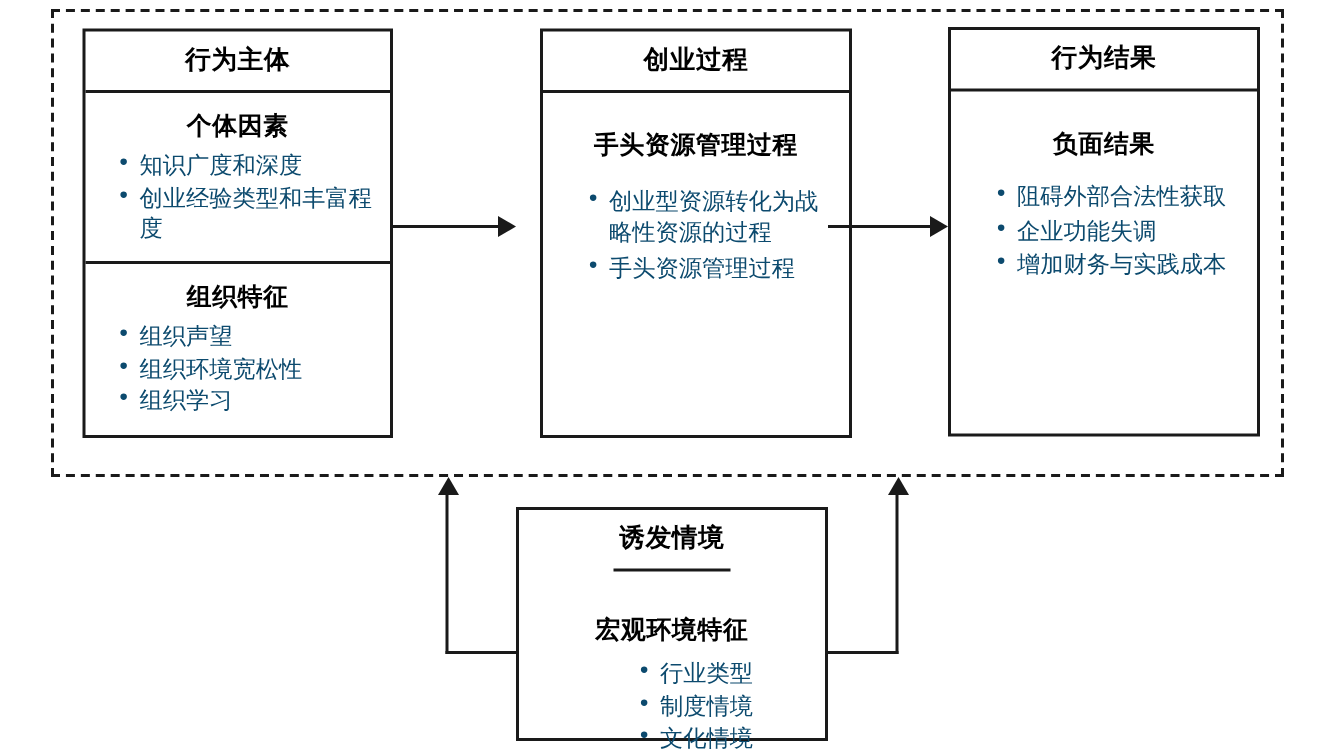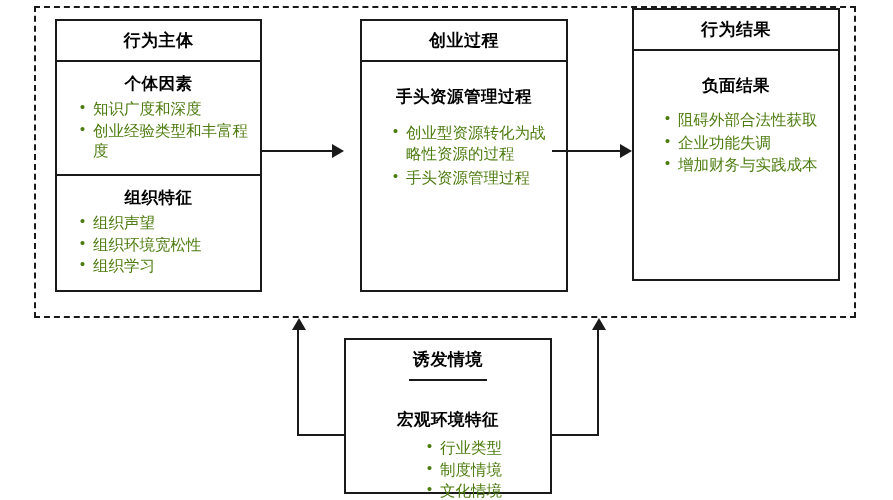--- a/index.html
+++ b/index.html
@@ -70,25 +70,24 @@
   }
   ul.bullets {
     list-style: none;
     margin: 0;
     padding: 0 0 0 14px;
   }
   ul.bullets li {
     position: relative;
     font-size: 15.5px;
     line-height: 1.33;
-    color: #4d7c0f;
+    color: #0c4a6e;
     padding-left: 16px;
     margin: 0 0 1px 0;
     text-align: left;
-    font-family: Liberation Mono, monospace;
   }
   ul.bullets li::before {
     content: "•";
     position: absolute;
     left: 1px;
     top: -1px;
     font-size: 15px;
     line-height: 1.33;
   }
   ul.bullets.center-list {
@@ -157,21 +156,21 @@
       <div class="section" style="padding-top:22px;">
         <div class="section-title" style="margin-bottom:16px;">手头资源管理过程</div>
         <ul class="bullets" style="padding-left:22px;">
           <li style="margin-bottom:4px;">创业型资源转化为战略性资源的过程</li>
           <li>手头资源管理过程</li>
         </ul>
       </div>
     </div>
   </div>
 
-  <div class="box" style="left:632px; top:8px; width:208px; height:273px;">
+  <div class="box" style="left:632px; top:18px; width:208px; height:273px;">
     <div class="box-header">行为结果</div>
     <div class="box-body">
       <div class="section" style="padding-top:22px;">
         <div class="section-title" style="margin-bottom:14px;">负面结果</div>
         <ul class="bullets" style="padding-left:22px;">
           <li style="margin-bottom:2px;">阻碍外部合法性获取</li>
           <li style="margin-bottom:2px;">企业功能失调</li>
           <li>增加财务与实践成本</li>
         </ul>
       </div>

